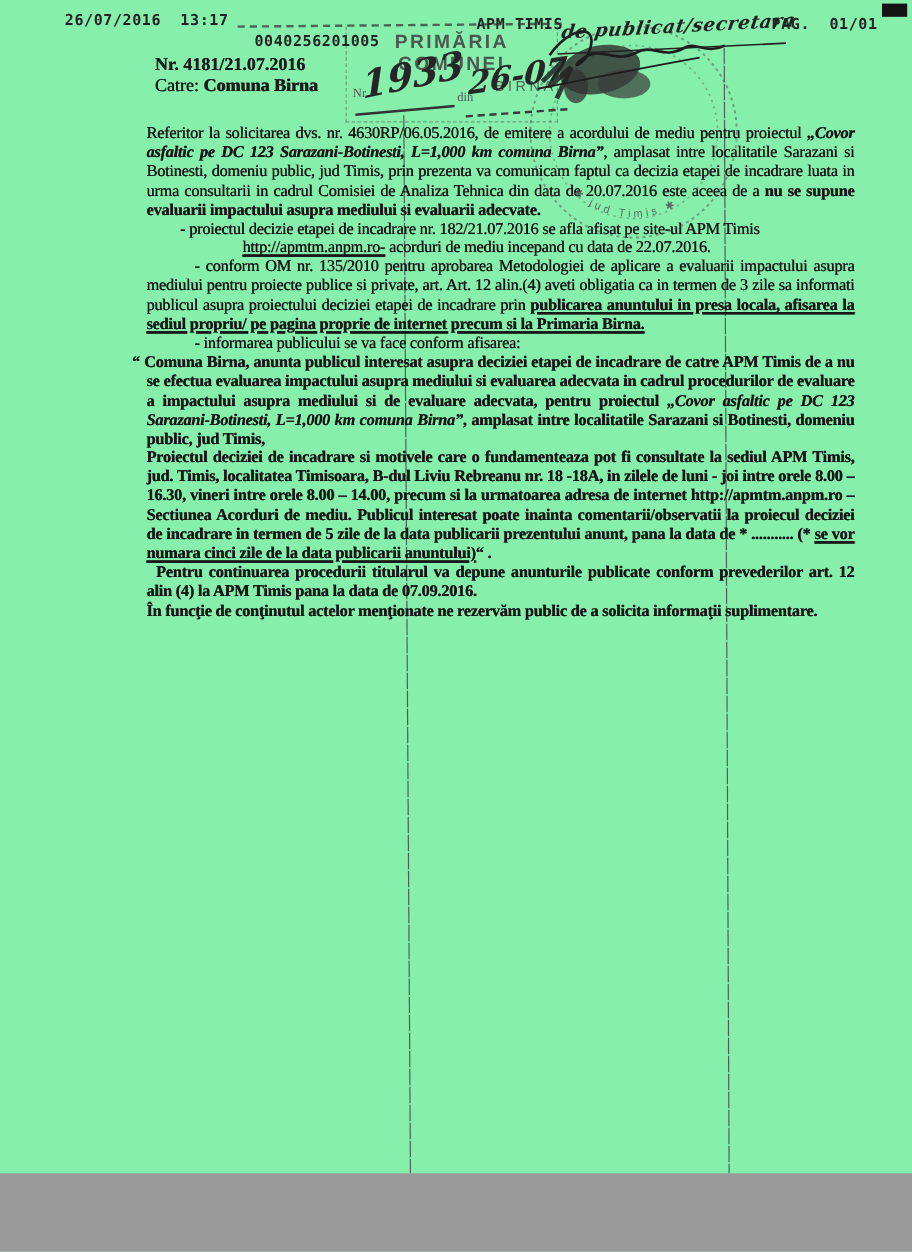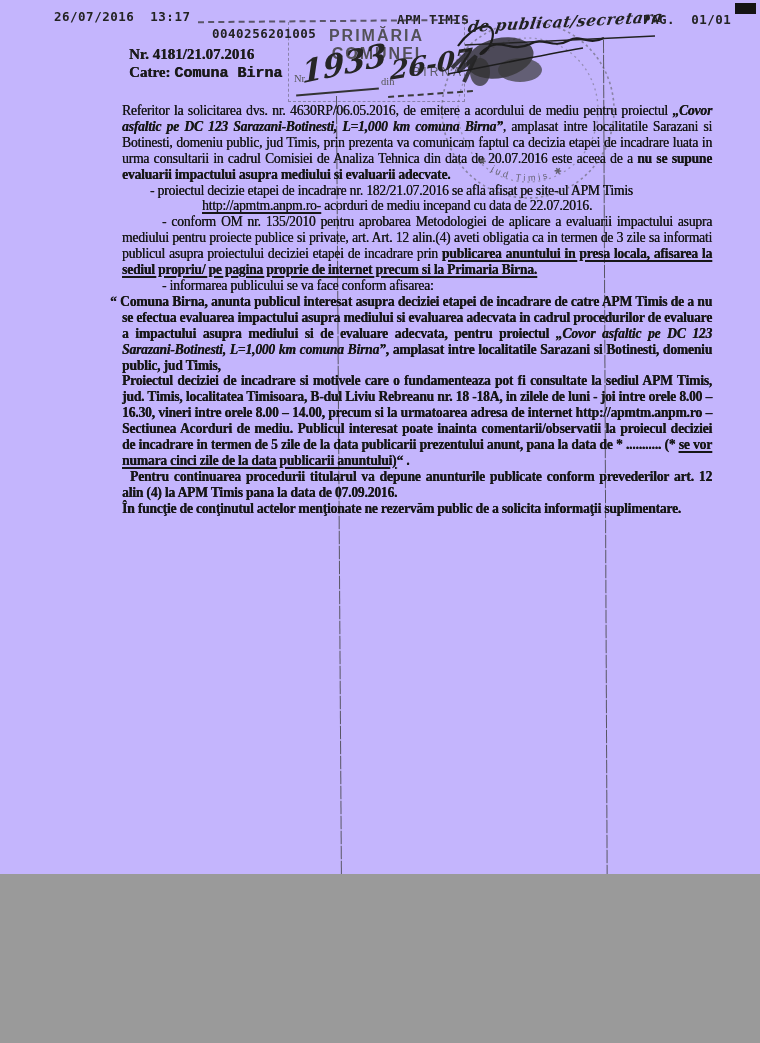--- a/index.html
+++ b/index.html
@@ -1,40 +1,40 @@
 <!DOCTYPE html>
 <html><head>
 <meta charset="utf-8">
 <style>
   html,body{margin:0;padding:0;background:#9a9a9a;}
   .page{
-    position:relative; width:760px; height:874px; margin:0 auto;
-    background:#c4b5fd; overflow:hidden;
+    position:relative; width:760px; height:978px; margin:0 auto;
+    background:#86efac; overflow:hidden;
     font-family:"Liberation Serif", serif; color:#171717;
   }
   
   .fax{position:absolute; font-family:"DejaVu Sans Mono", monospace;
        font-size:12.5px; font-weight:bold; color:#232323; letter-spacing:.5px; white-space:pre;}
   .fax-datetime{left:54px; top:9px;}
   .fax-number{left:212px; top:26px;}
   .fax-sender{left:397px; top:12px;}
   .fax-page{left:643px; top:12px;}
   .corner-mark{position:absolute; left:735px; top:3px; width:21px; height:11px; background:#141414;}
 
   
   .fold{position:absolute; width:1px; opacity:.8; transform-origin:top center;
         background:repeating-linear-gradient(to bottom,#3d3d3d 0 13px, rgba(61,61,61,.25) 13px 15px);}
   .fold-left {left:336px; top:96px; height:947px; transform:rotate(-.36deg);}
   .fold-right{left:603px; top:40px; height:1003px; transform:rotate(-.25deg);}
 
   
   .letterno{position:absolute; left:129px; top:45px; font-size:15px; font-weight:bold;
             color:#1b1b1b; line-height:18px; text-shadow:.3px 0 0 currentColor;}
-  .addr-label{font-weight:bold;}
-  .addr-name{font-weight:bold; text-shadow:.5px 0 0 currentColor;font-family:Liberation Mono, monospace;}
+  .addr-label{font-weight:normal;}
+  .addr-name{font-weight:bold; text-shadow:.5px 0 0 currentColor;}
 
   
   .dash-top{position:absolute; left:198px; top:20px; width:270px; height:0;
             border-top:2px dashed rgba(55,55,55,.75); transform:rotate(-.5deg);}
   .stampbox{position:absolute; left:288px; top:22px; width:175px; height:79px;
             border:1.5px dashed rgba(70,70,70,.45); border-top:none; z-index:3;}
   .stampbox .l1{margin-top:5px; text-align:center; font-family:"Liberation Sans",sans-serif;
                 font-weight:bold; font-size:16px; letter-spacing:2px; color:#474747; opacity:.9;}
   .stampbox .l2{margin-top:2px; text-align:right; font-family:"Liberation Sans",sans-serif;
                 font-weight:normal; font-size:12px; letter-spacing:3px; color:#4a4a4a; opacity:.85;}

